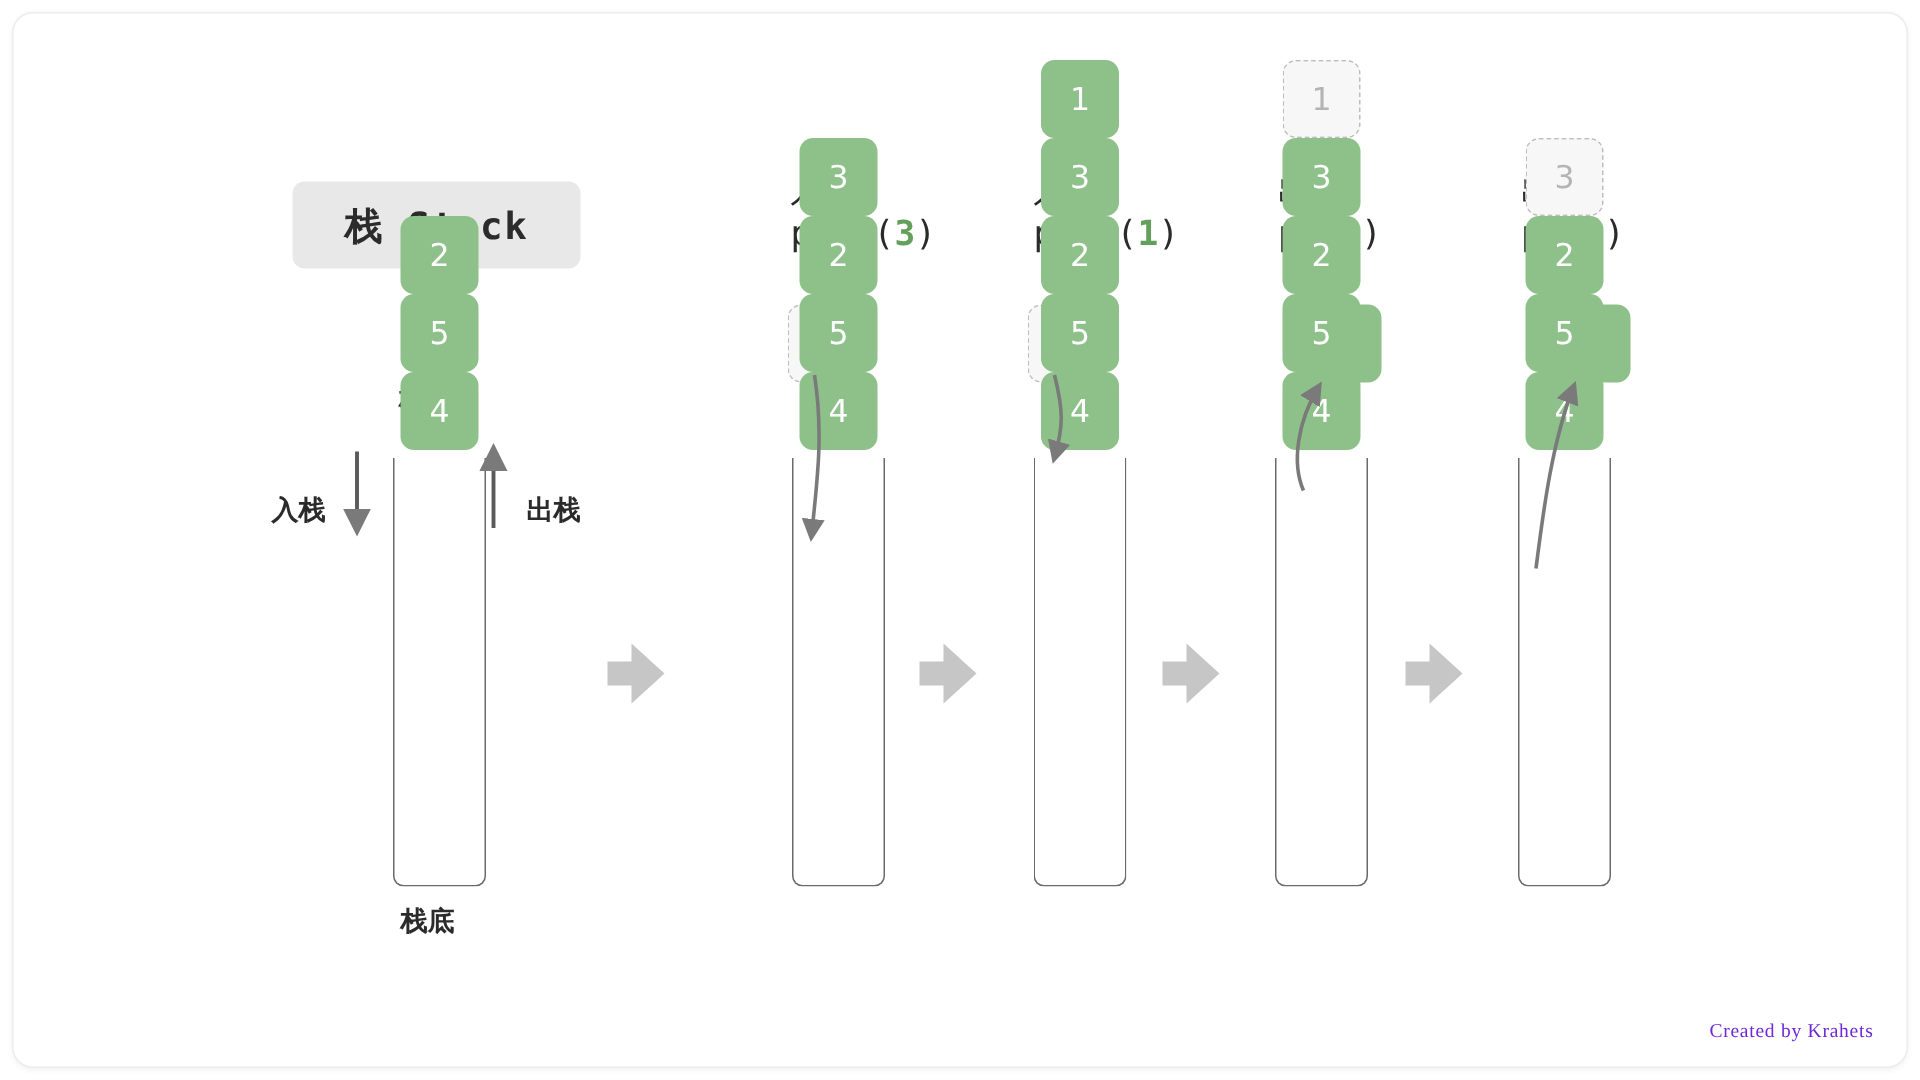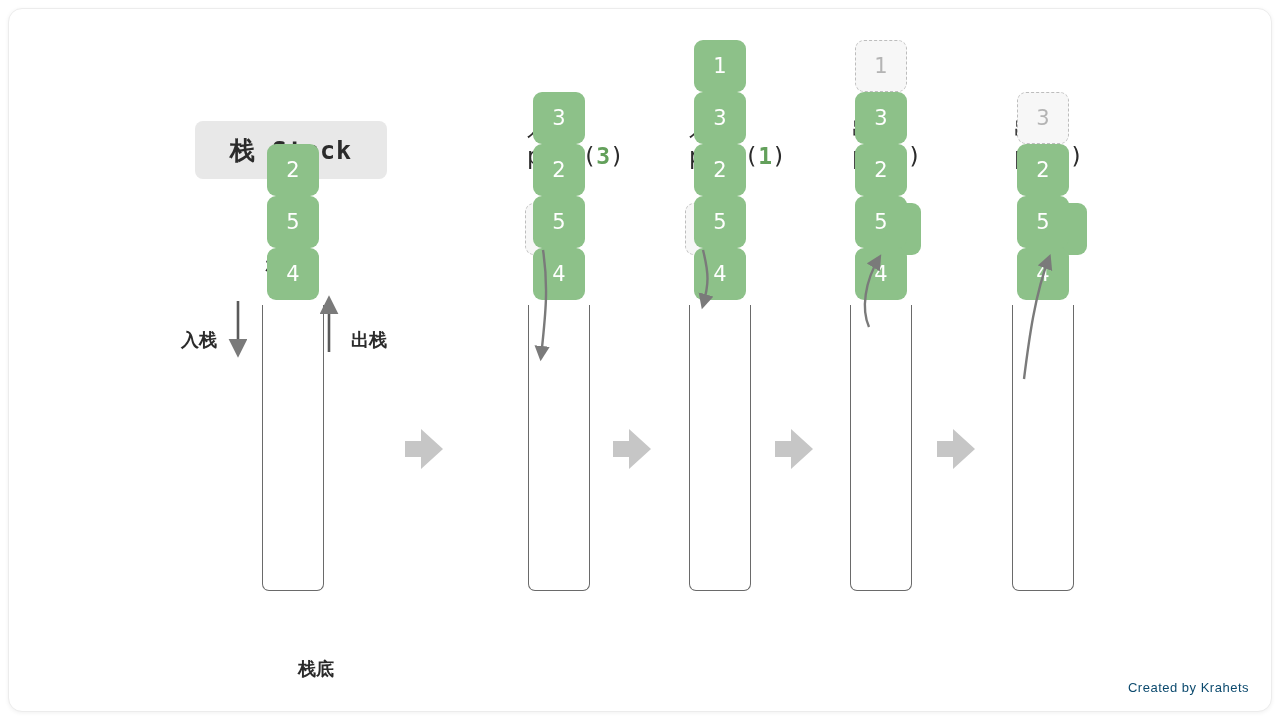--- a/index.html
+++ b/index.html
@@ -130,35 +130,35 @@
   #overlay {
     position: absolute;
     left: 0; top: 0;
     width: 1262px; height: 702px;
     pointer-events: none;
   }
 
   
   #credit {
     right: 22px; bottom: 16px;
-    font-family: Liberation Sans, sans-serif;
+    font-family: Liberation Serif, serif;
     font-size: 13px;
-    color: #0c4a6e;
+    color: #6d28d9;
     letter-spacing: 0.5px;
   }
 </style>
 </head>
 <body>
 
 <div id="frame">
 
   <div id="title-chip" class="abs">栈 Stack</div>
 
   <div class="abs cn-label" style="left:257px; top:245px;">栈顶</div>
-  <div class="abs cn-label" style="left:258px; top:648px;margin-left:31px;">栈底</div>
+  <div class="abs cn-label" style="left:258px; top:593px;">栈底</div>
   <div class="abs cn-label" style="left:172px; top:319px;">入栈</div>
   <div class="abs cn-label" style="left:342px; top:319px;">出栈</div>
 
   <div class="stack-wrap" style="left:253px; top:296px;">
     <div class="stack-tube"></div>
     <div class="cells">
         <div class="cell">4</div>
         <div class="cell">5</div>
         <div class="cell">2</div>
       </div>

